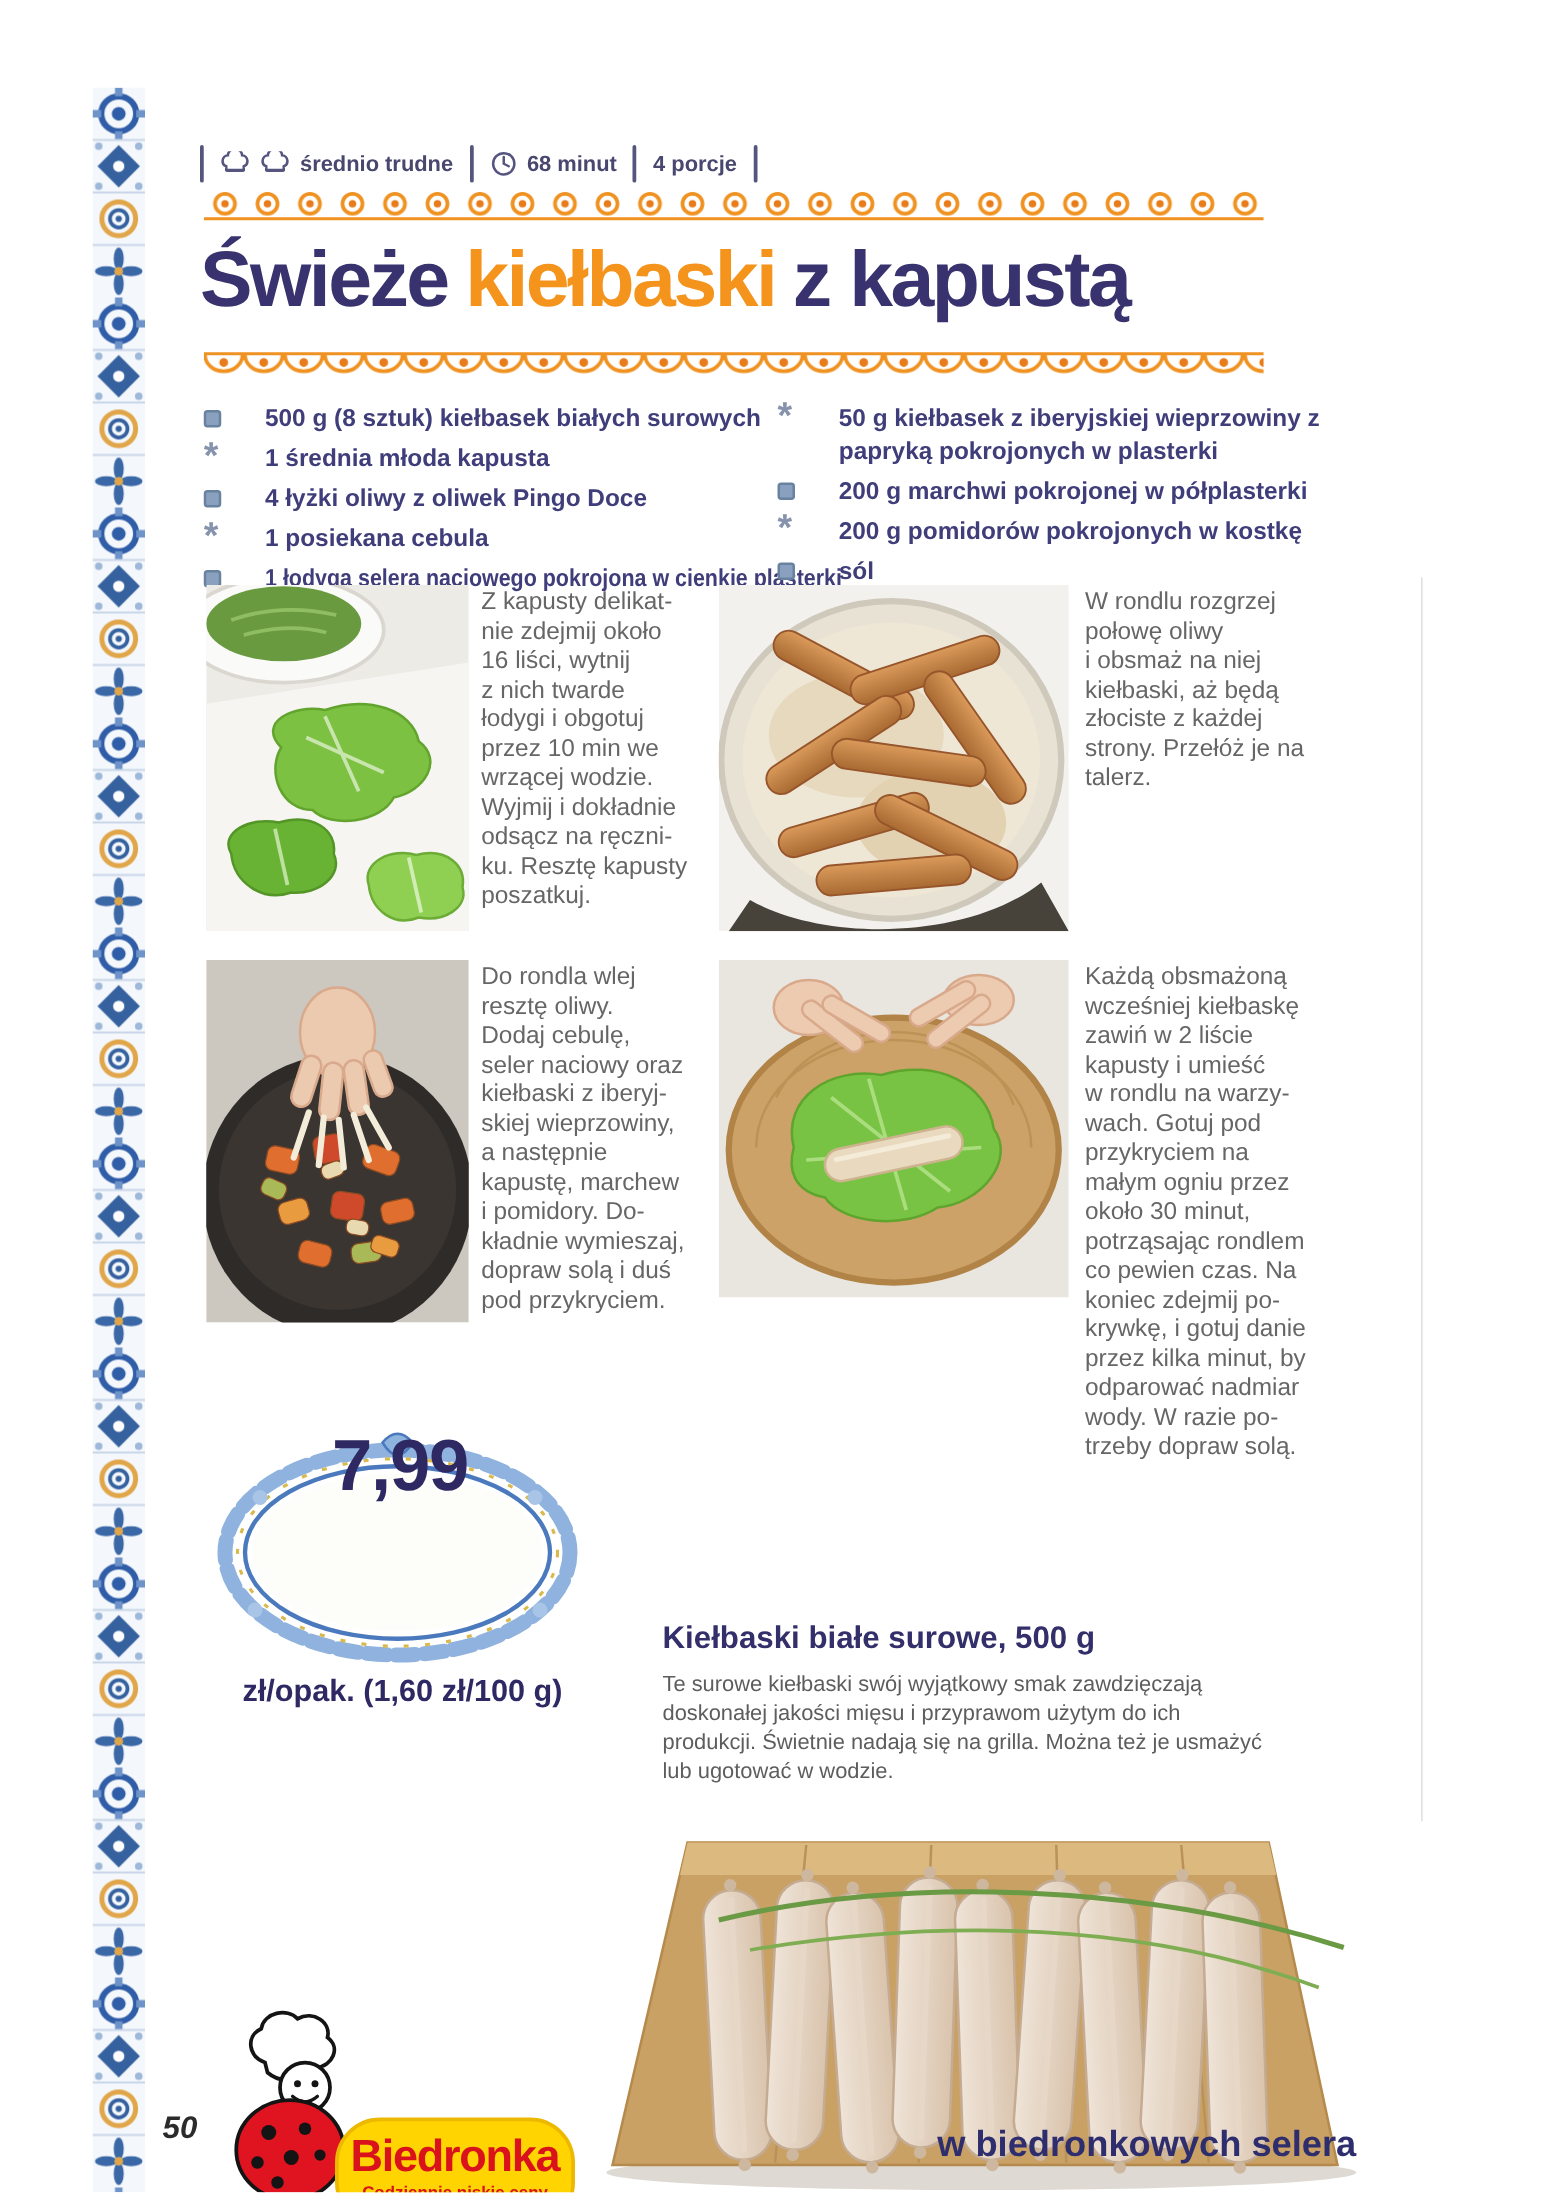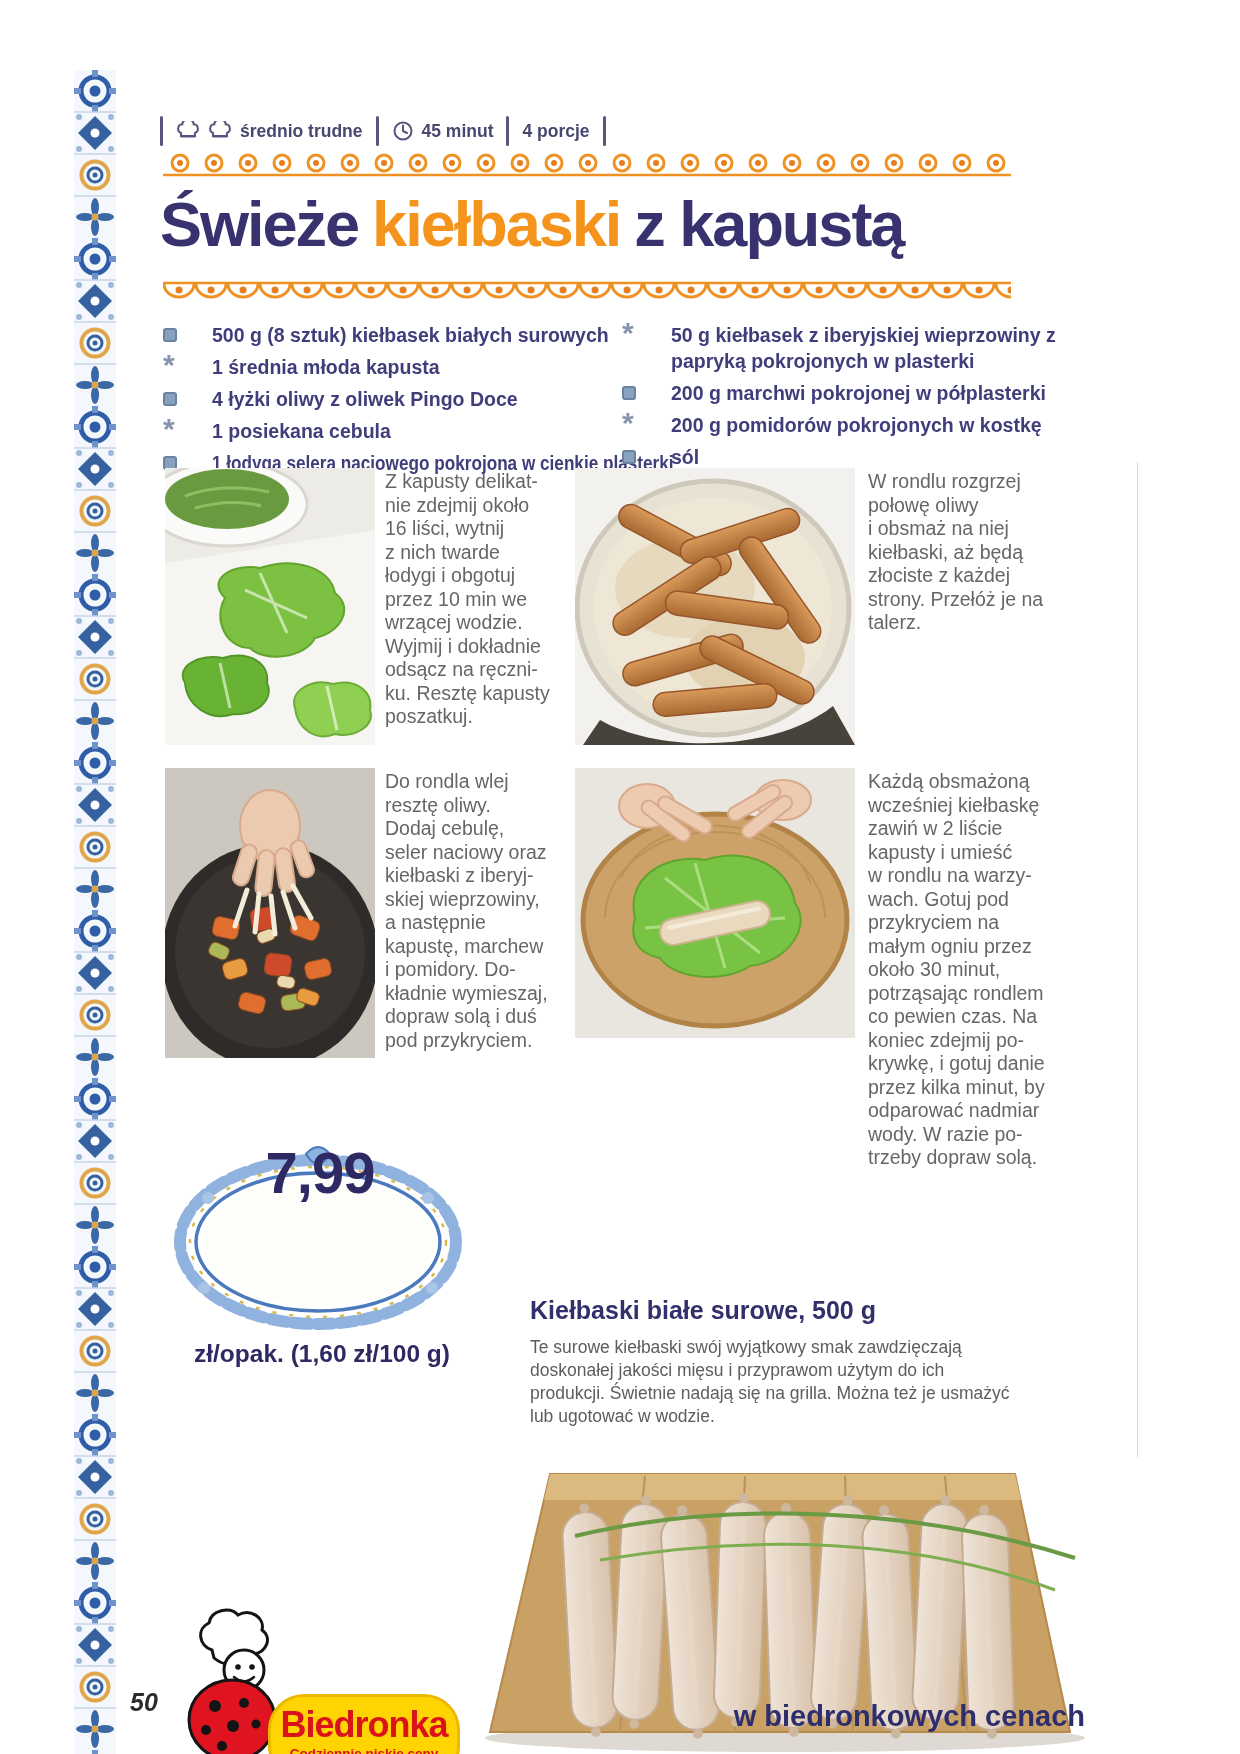--- a/index.html
+++ b/index.html
@@ -123,21 +123,21 @@
         <path d="M5,15.5 H19" stroke="#55557e" stroke-width="2"></path>
       </svg>
       <span data-name="difficulty-label">średnio trudne</span>
     </div>
     <div class="meta-sep" data-name="meta-separator"></div>
     <div class="meta-item" data-name="time-meta">
       <svg width="22" height="22" viewBox="0 0 22 22" data-name="clock-icon">
         <circle cx="11" cy="11" r="8.5" fill="none" stroke="#55557e" stroke-width="2"></circle>
         <path d="M11,11 V5.5 M11,11 L15,13" stroke="#55557e" stroke-width="2" stroke-linecap="round"></path>
       </svg>
-      <span data-name="time-label">45 minut</span>
+      <span data-name="time-label">68 minut</span>
     </div>
     <div class="meta-sep" data-name="meta-separator"></div>
     <div class="meta-item" data-name="portions-meta">
       <span data-name="portions-label">4 porcje</span>
     </div>
     <div class="meta-sep" data-name="meta-separator"></div>
   </div>
 
   <svg id="ornament-top" class="ornament" data-name="ornament-border-top" width="848" height="26">
     <defs>
@@ -381,16 +381,16 @@
       <circle cx="55" cy="122" r="6" fill="#141414"></circle>
     <circle cx="78" cy="120" r="4.5" fill="#141414"></circle>
       <circle cx="44" cy="142" r="5" fill="#141414"></circle>
   </svg>
 
   <div id="brand-pill" data-name="biedronka-logo-pill">
     <div id="brand-name" data-name="biedronka-logo-text">Biedronka</div>
     <div id="brand-tagline" data-name="biedronka-tagline">Codziennie niskie ceny</div>
   </div>
 
-  <div id="footer-slogan" data-name="footer-slogan">w biedronkowych cenach</div>
+  <div id="footer-slogan" data-name="footer-slogan">w biedronkowych selera</div>
 
   <div id="fold-line" data-name="page-fold-line"></div>
 </div>
 
 </body></html>

